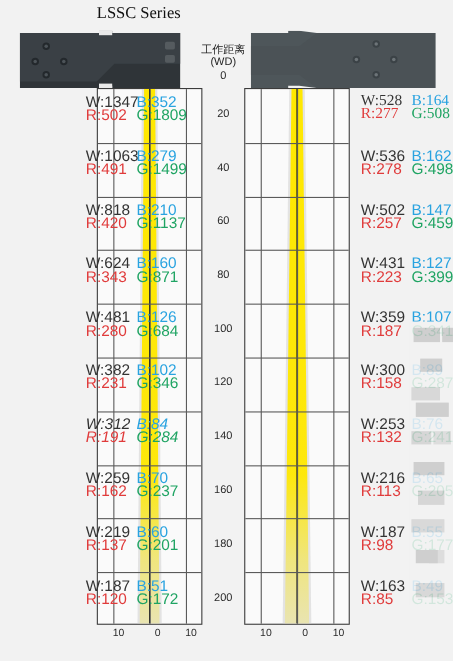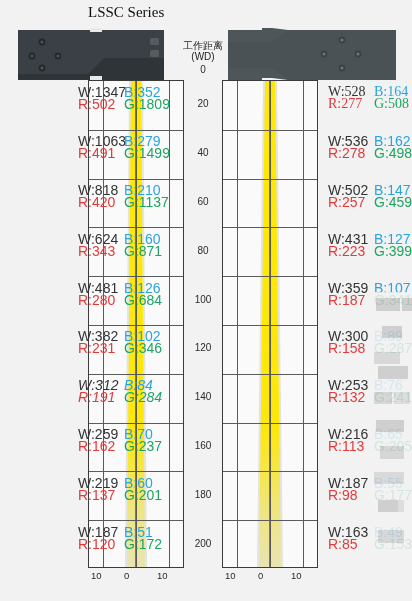--- a/index.html
+++ b/index.html
@@ -57,21 +57,21 @@
   .c-w{color:#333;}
   .c-b{color:#29a3e0;}
   .c-r{color:#e03b3b;}
   .c-g{color:#1fa463;}
   .k{display:inline-block;}
   .kw{width:46px;}
   .kr{width:46px;}
 
   
   .xaxis{position:absolute;top:570px;height:14px;font-size:9.5px;color:#2b2b2b;}
-  .xaxis span{position:absolute;width:22px;text-align:left;}
+  .xaxis span{position:absolute;width:22px;text-align:right;}
   #xaxis-left{left:88px;width:96px;}
   #xaxis-right{left:222px;width:96px;}
 
   
   #artifact{position:absolute;left:372px;top:292px;width:40px;height:258px;opacity:.85;}
 </style>
 </head>
 <body>
 
 <div id="stage">

